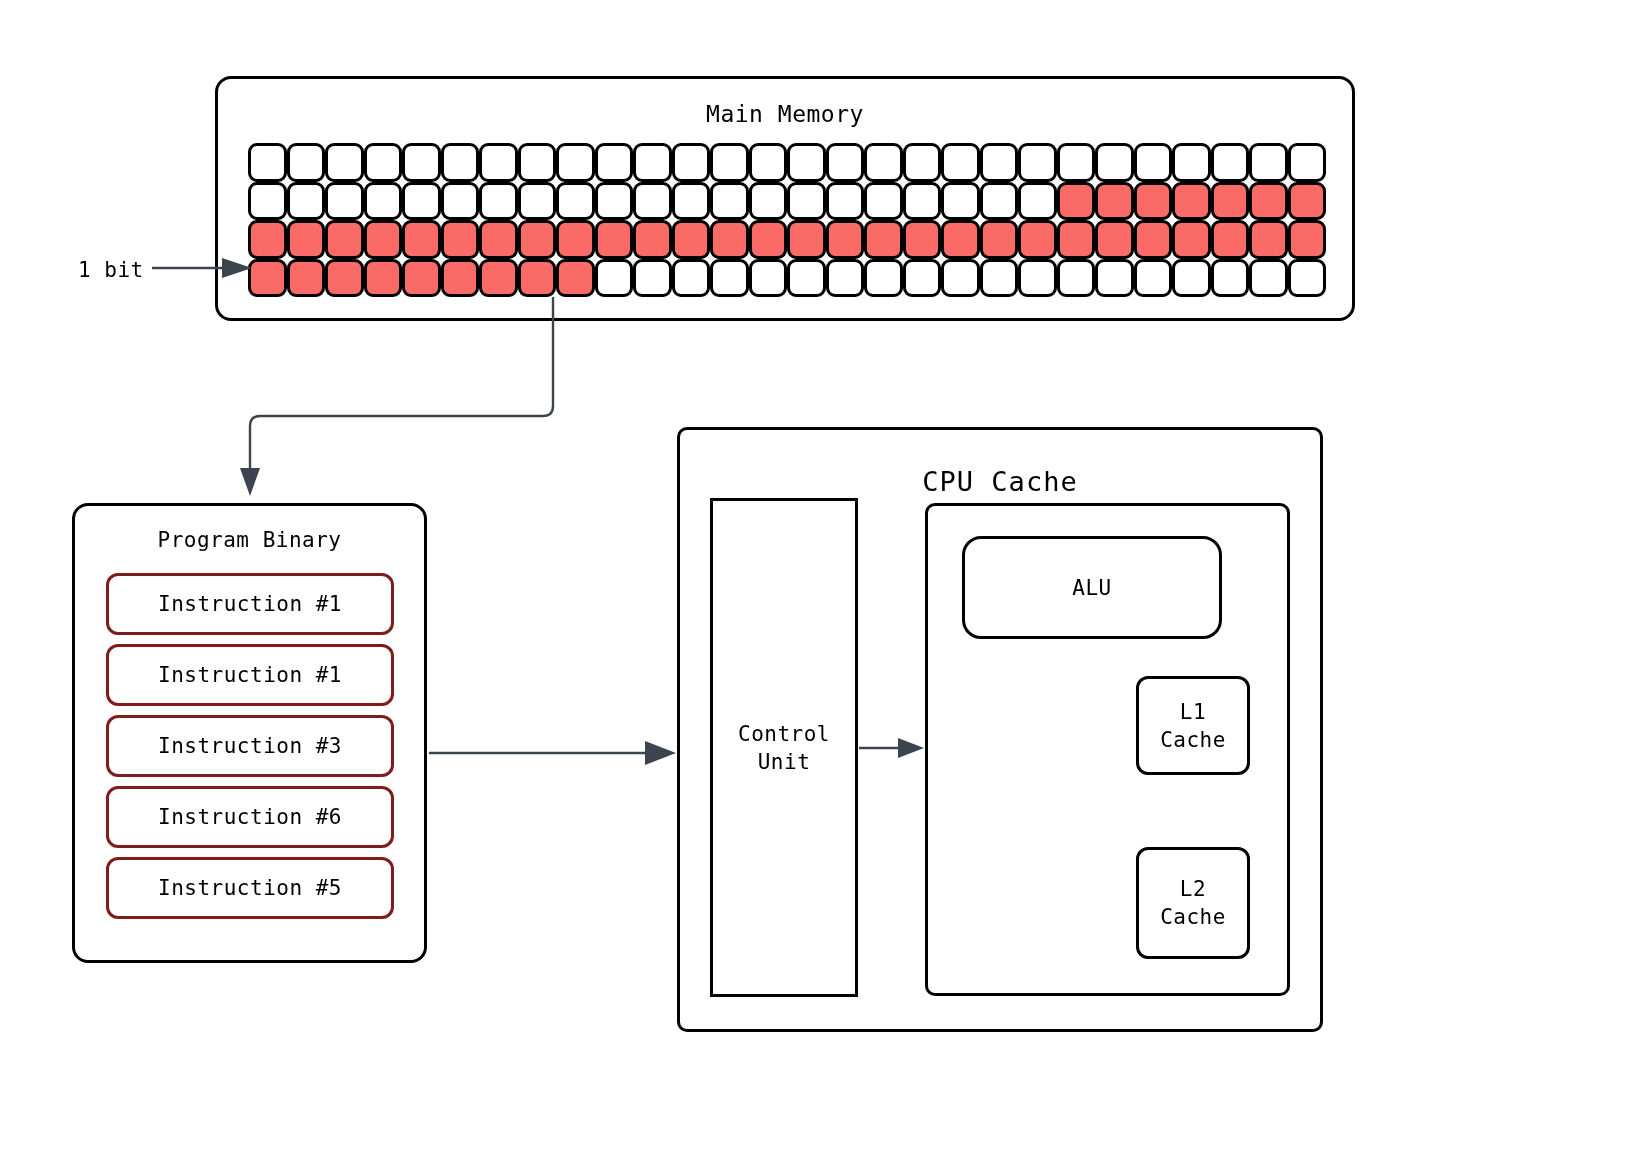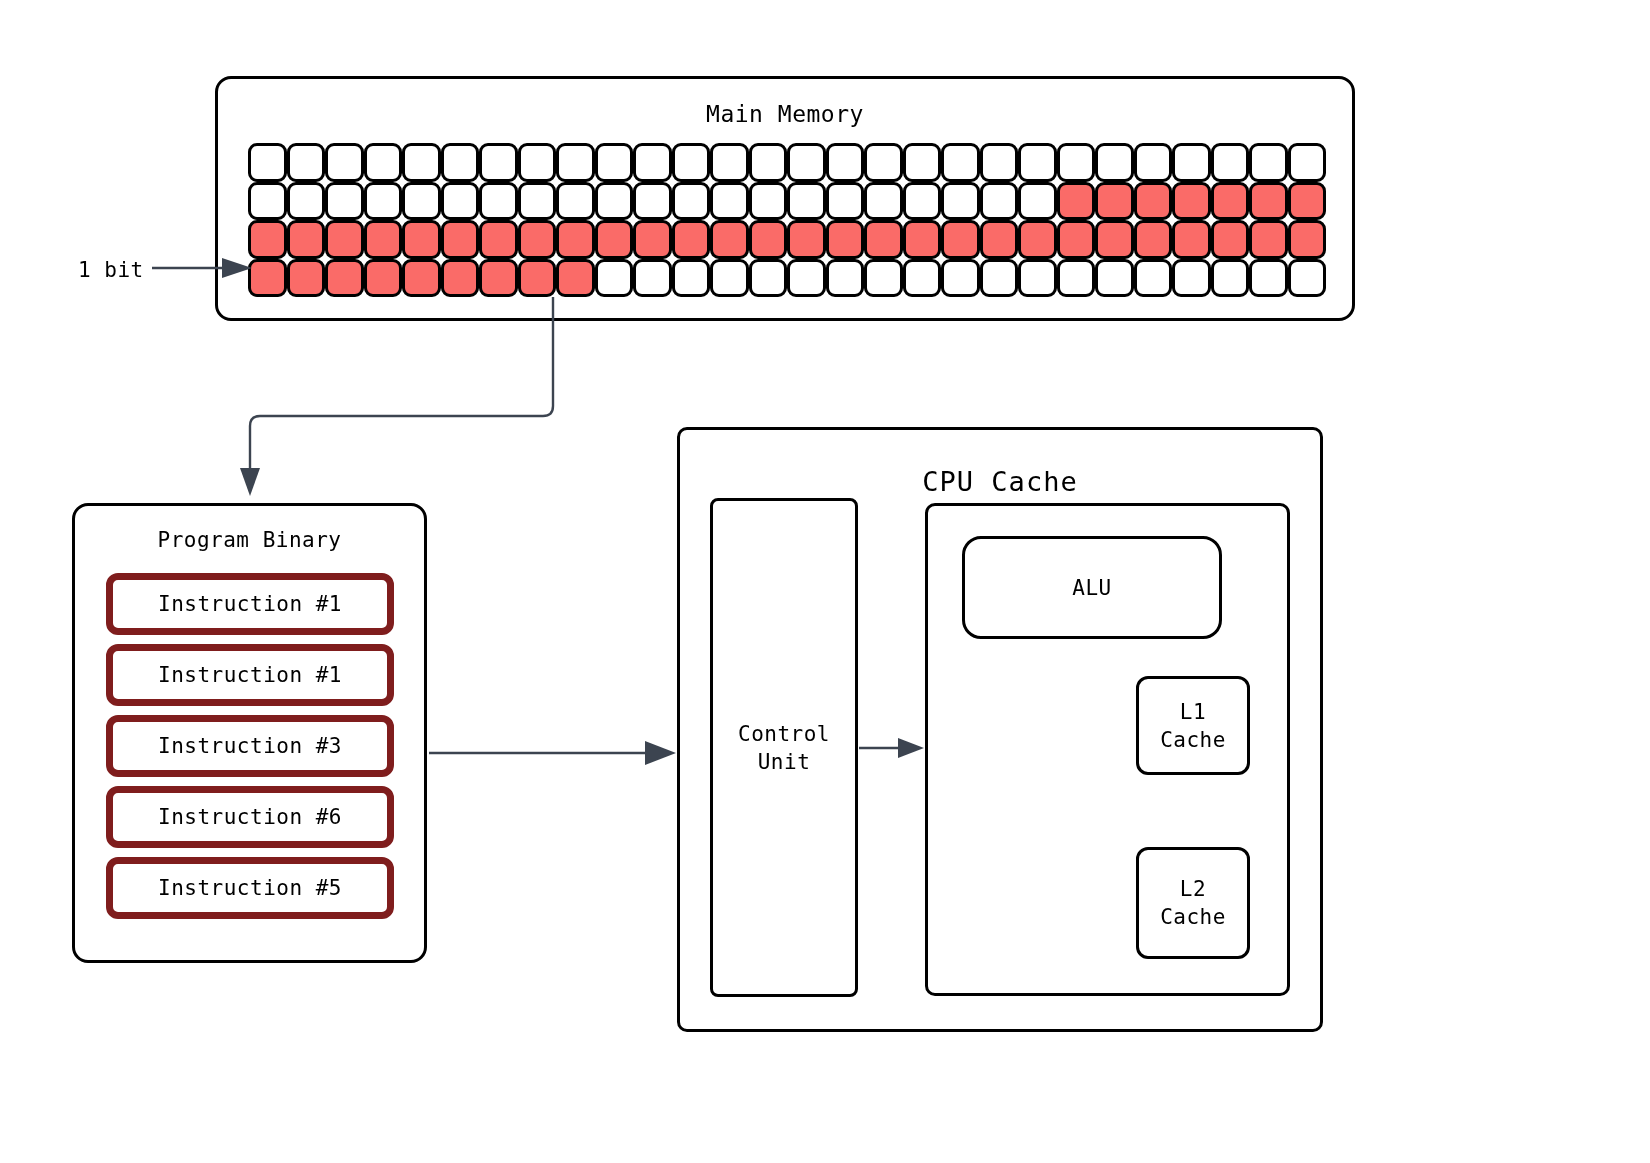--- a/index.html
+++ b/index.html
@@ -80,40 +80,40 @@
   #program-binary-title{ top:22px; font-size:21px; }
   #instruction-list{
     position:absolute;
     left:106px; top:573px;
     width:288px;
   }
   .instruction{
     position:absolute;
     box-sizing:border-box;
     left:0; width:288px; height:62px;
-    border:7px solid #7f1d1d;
+    border:3px solid #7f1d1d;
     border-radius:12px;
     background:#ffffff;
     display:flex;
     align-items:center;
     justify-content:center;
     font-size:21px;
     letter-spacing:0.5px;
   }
   
   #cpu-core{
     left:677px; top:427px;
     width:646px; height:605px;
     border-radius:10px;
   }
   #cpu-core-title{ top:36px; font-size:27px; letter-spacing:1px; }
   #control-unit{
     left:710px; top:498px;
     width:148px; height:499px;
-    border-radius:8px;
+    border-radius:0;
   }
   #inner-core{
     left:925px; top:503px;
     width:365px; height:493px;
     border-radius:10px;
   }
   #alu{
     left:962px; top:536px;
     width:260px; height:103px;
     border-radius:19px;

